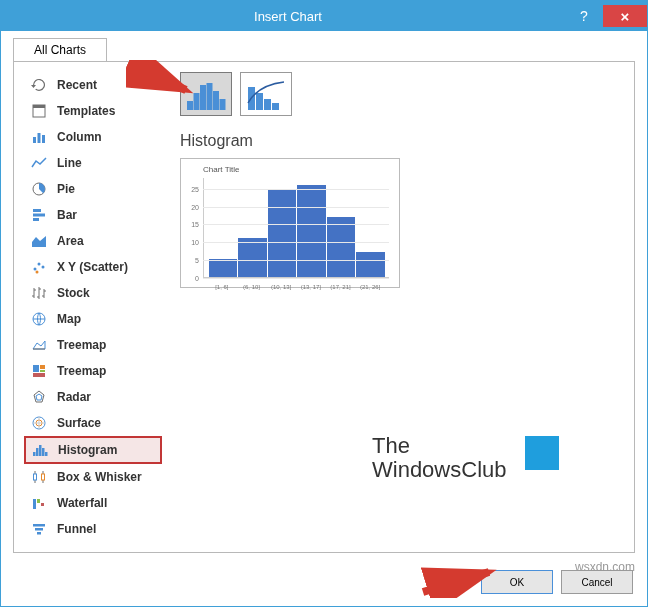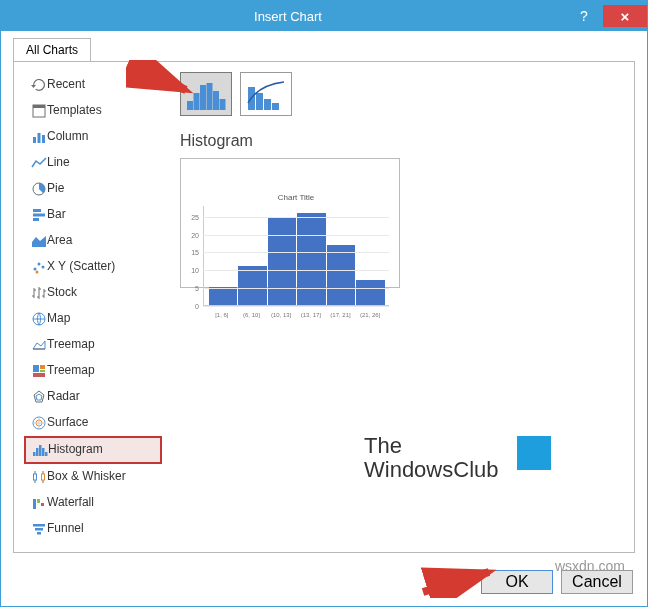--- a/index.html
+++ b/index.html
@@ -49,21 +49,21 @@
     font-weight: bold;
   }
   .tabs {
     margin: 6px 0 0 12px;
     display: flex;
   }
   .tab {
     border: 1px solid #b8b8b8;
     border-bottom: 1px solid #fff;
     background: #fff;
-    padding: 4px 12px;
+    padding: 4px 20px;
     font-size: 12px;
     position: relative;
     top: 1px;
     text-align: center;
   }
   .content-border {
     margin: 0 12px 12px 12px;
     border: 1px solid #b8b8b8;
     height: 492px;
     display: flex;
@@ -71,24 +71,26 @@
     position: relative;
   }
   .sidebar {
     width: 138px;
     display: flex;
     flex-direction: column;
     gap: 0;
   }
   .sidebar-item {
     display: flex;
-    gap: 0;
+    align-items: center;
+    gap: 10px;
     padding: 4px 6px;
     cursor: pointer;
     border: 1px solid transparent;
+    font-weight: bold;
   }
   .sidebar-item.selected {
     border: 2px solid #c23636;
     background: #f5e6e6;
   }
   .sidebar-item .icon {
     width: 16px;
     height: 16px;
     display: flex;
     align-items: center;
@@ -132,25 +134,24 @@
   .preview {
     margin-top: 8px;
     width: 220px;
     height: 130px;
     border: 1px solid #bbb;
     background: #fff;
     position: relative;
     padding: 6px 10px 14px 22px;
   }
   .preview-title {
-    text-align: center;
+    text-align: left;
     font-size: 8px;
     color: #555;
     margin-bottom: 4px;
-    margin-top: 28px;
   }
   .chart-body {
     position: relative;
     height: 100px;
     width: 100%;
   }
   .ytick {
     position: absolute;
     left: -18px;
     font-size: 7px;
@@ -191,21 +192,21 @@
     flex: 1;
     font-size: 6px;
     color: #777;
     text-align: center;
     overflow: hidden;
     white-space: nowrap;
   }
 
   .watermark {
     position: absolute;
-    left: 202px;
+    left: 210px;
     bottom: 60px;
     display: flex;
     align-items: flex-start;
     gap: 18px;
     filter: blur(0.6px);
   }
   .watermark .txt {
     font-size: 22px;
     line-height: 1.1;
     color: #333;
@@ -225,37 +226,37 @@
     gap: 8px;
   }
   .btn {
     min-width: 72px;
     height: 24px;
     border: 1px solid #9a9a9a;
     background: #e6e6e6;
     display: flex;
     align-items: center;
     justify-content: center;
-    font-size: 16px;
+    font-size: 10px;
     cursor: pointer;
   }
   .btn.default { border: 1px solid #4a90d9; }
 
   
   .arrow {
     position: absolute;
     pointer-events: none;
   }
   .arrow svg { width: 100%; height: 100%; }
 
   .wsxdn {
     position: absolute;
-    right: 22px;
+    right: 12px;
     bottom: 32px;
-    font-size: 14px;
+    font-size: 12px;
     color: #999;
   }
 </style>
 </head>
 <body>
 
 <div class="titlebar">
   <div class="title">Insert Chart</div>
   <div class="help-btn">?</div>
   <div class="close-btn">×</div>

